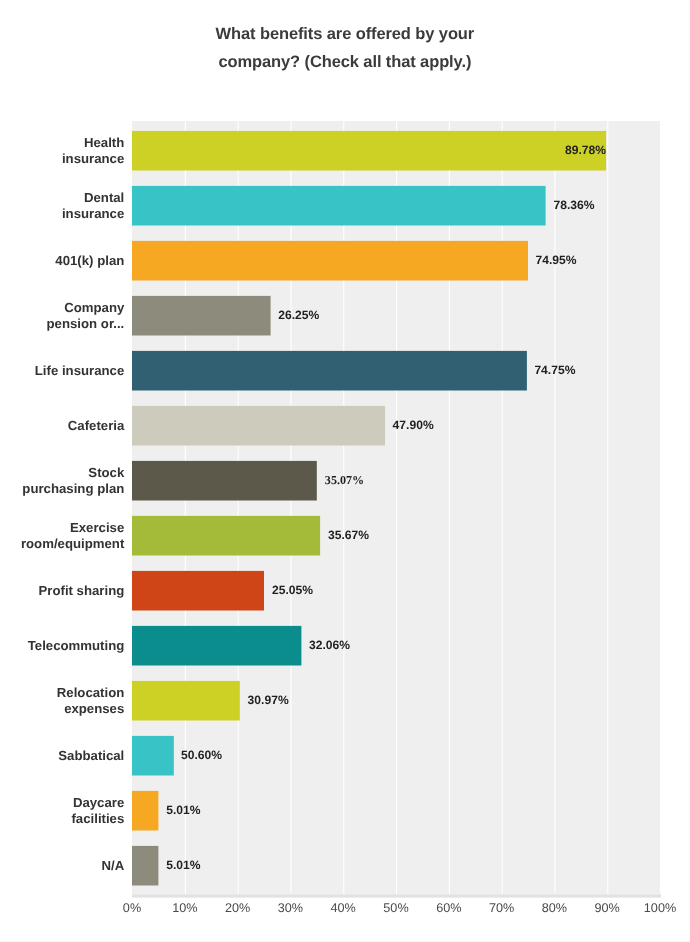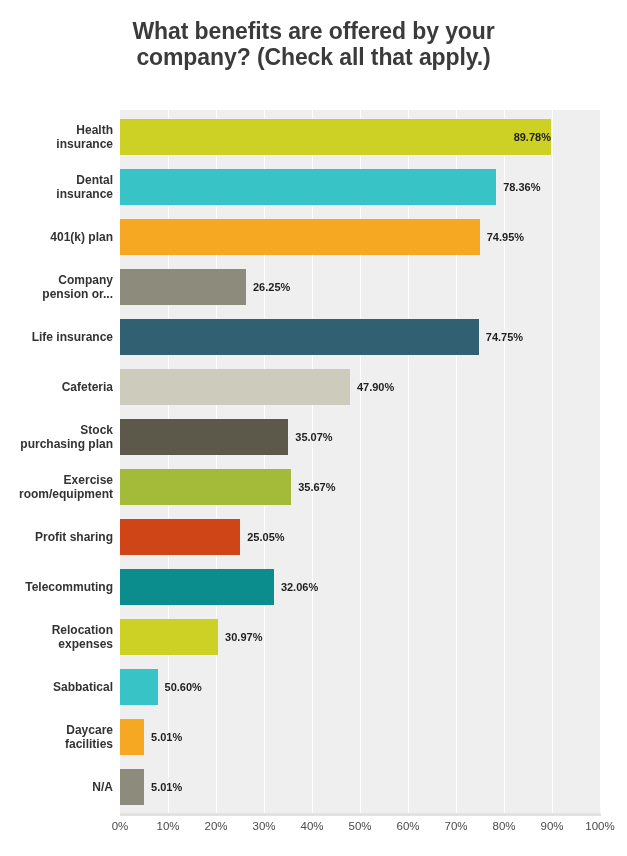--- a/index.html
+++ b/index.html
@@ -21,21 +21,21 @@
     height: 856px;
   }
 
   
   #chart-title {
     position: absolute;
     left: 0;
     top: 18px;
     width: 627px;
     text-align: center;
-    font-size: 23px;
+    font-size: 15px;
     font-weight: bold;
     color: #3b3b3b;
     line-height: 26px;
     letter-spacing: -0.1px;
     white-space: pre-line;
   }
 
   
   #plot-area {
     position: absolute;
@@ -193,21 +193,21 @@
       </div>
       <div class="bar-row" style="top: 362px;">
         <div class="cat-label">Cafeteria</div>
         <div class="bar" style="width: 229.92px; background: rgb(205, 203, 188);"></div>
         <div class="bar-value outside" style="left: 349.92px;">47.90%</div>
       </div>
       <div class="bar-row" style="top: 412px;">
         <div class="cat-label">Stock
 purchasing plan</div>
         <div class="bar" style="width: 168.336px; background: rgb(92, 89, 74);"></div>
-        <div class="bar-value outside" style="left: 288.336px;">35.07%</div>
+        <div class="bar-value outside" style="left: 288.336px; font-family: Liberation Serif, serif;">35.07%</div>
       </div>
       <div class="bar-row" style="top: 462px;">
         <div class="cat-label">Exercise
 room/equipment</div>
         <div class="bar" style="width: 171.216px; background: rgb(164, 187, 58);"></div>
         <div class="bar-value outside" style="left: 291.216px;">35.67%</div>
       </div>
       <div class="bar-row" style="top: 512px;">
         <div class="cat-label">Profit sharing</div>
         <div class="bar" style="width: 120.24px; background: rgb(207, 69, 24);"></div>

